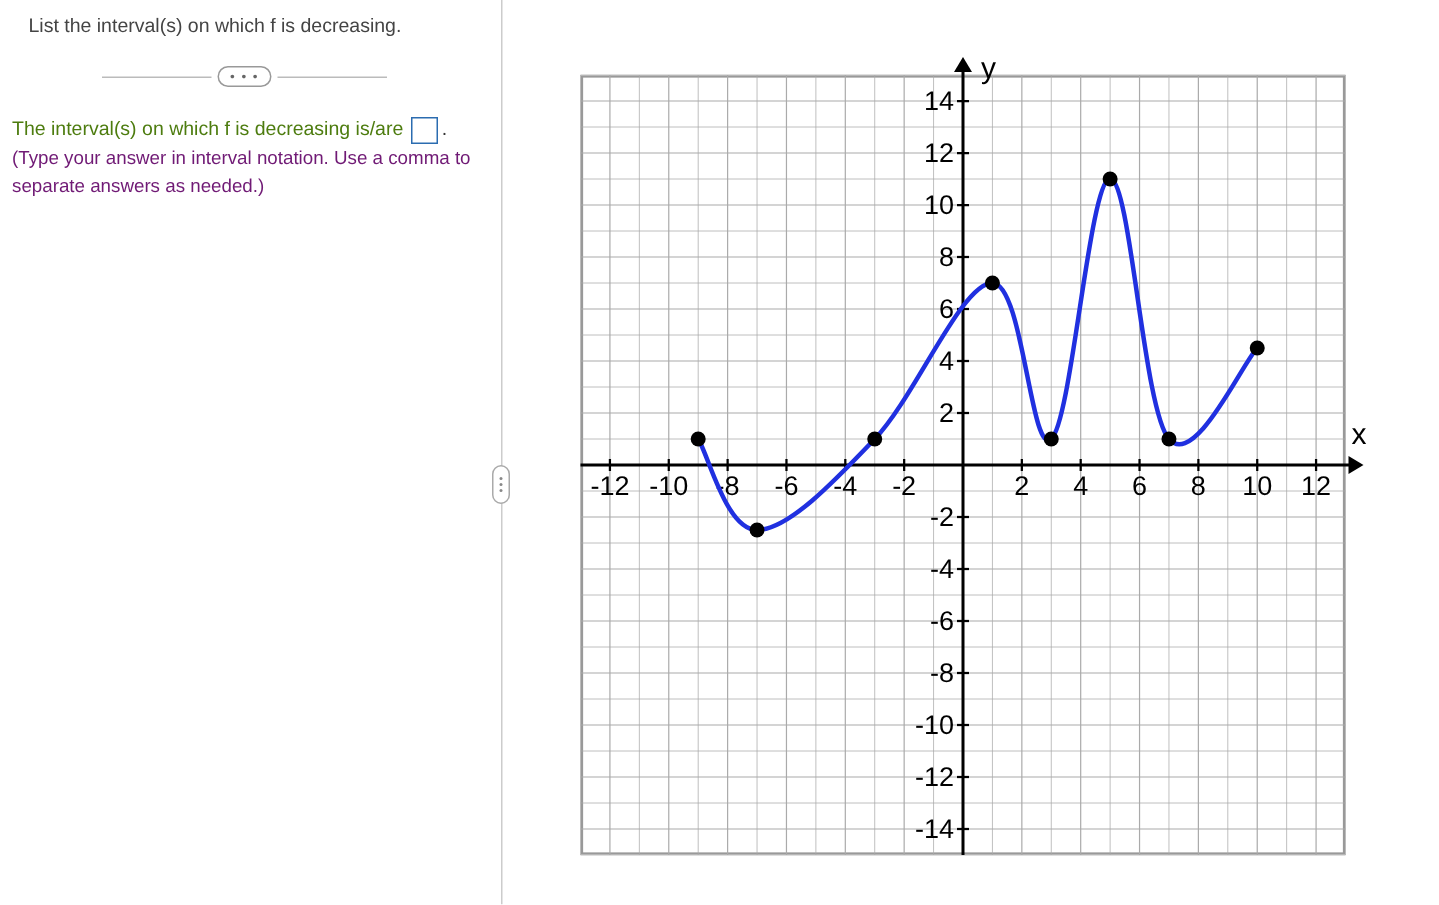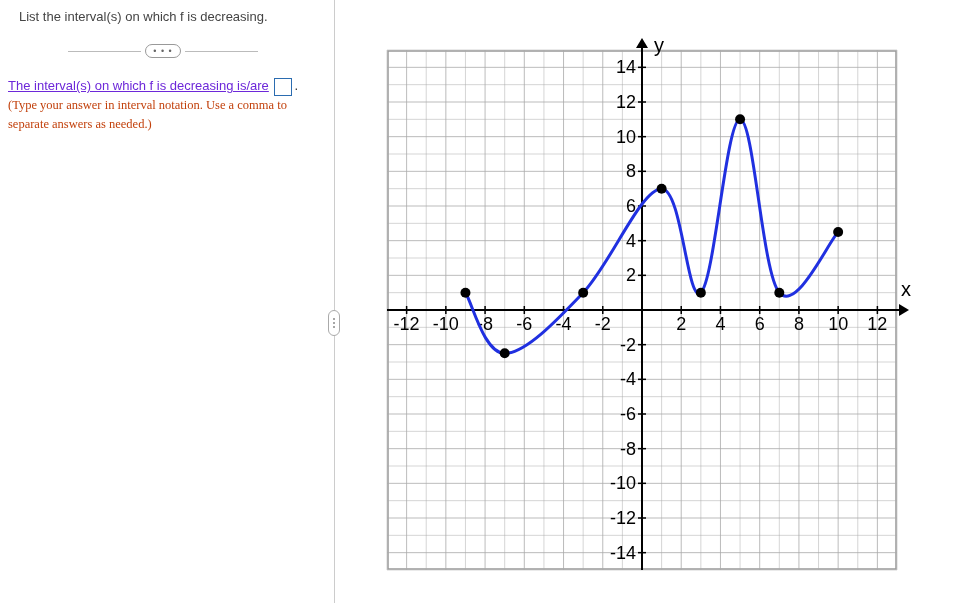--- a/index.html
+++ b/index.html
@@ -43,35 +43,33 @@
       font-size: 9px;
       color: #666;
       background: #fff;
       letter-spacing: 1px;
       line-height: 12px;
     }
     .answer-block {
       line-height: 1.5;
     }
     .answer-line {
-      color: #6d28d9;
-      text-decoration: underline;
+      color: #4d7c0f;
     }
     .answer-box {
       display: inline-block;
       width: 18px;
       height: 18px;
       border: 1px solid #2b6cb0;
       vertical-align: middle;
       margin: 0 2px;
     }
     .hint-text {
-      color: #c2410c;
+      color: #701a75;
       font-size: 12.5px;
-      font-family: Liberation Serif, serif;
     }
     .right-panel {
       flex: 1;
       display: flex;
       align-items: flex-start;
       justify-content: center;
       padding-top: 30px;
       position: relative;
     }
     .drag-handle {

